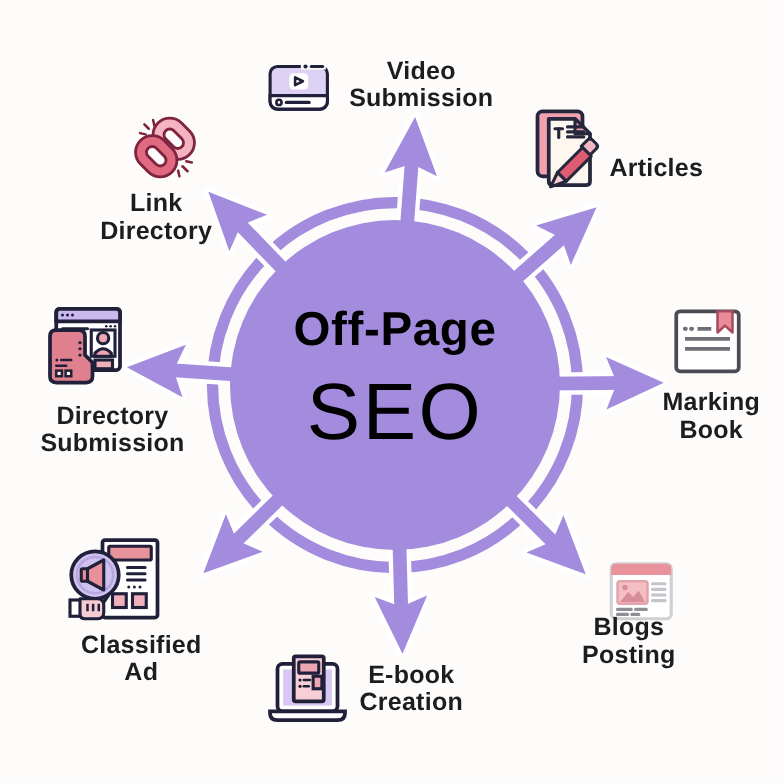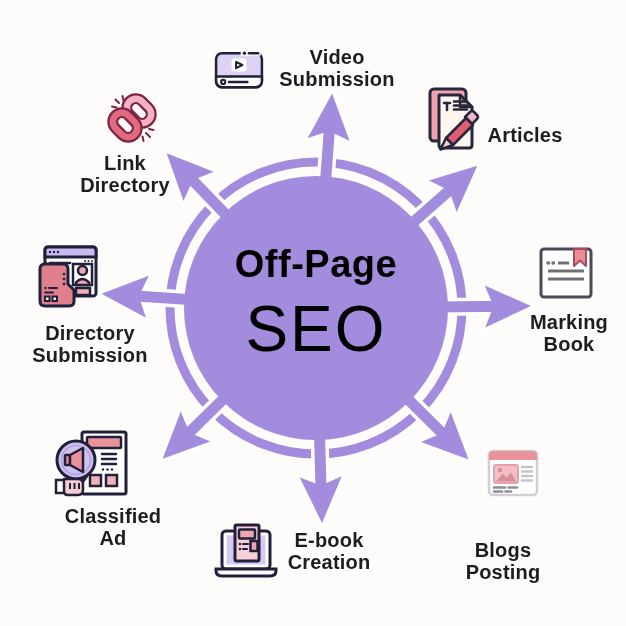--- a/index.html
+++ b/index.html
@@ -121,21 +121,21 @@
       <line x1="36" y1="21" x2="46" y2="21" stroke="#c4c4ca" stroke-width="2.5" stroke-linecap="round"></line>
       <line x1="36" y1="25.5" x2="46" y2="25.5" stroke="#c4c4ca" stroke-width="2.5" stroke-linecap="round"></line>
       <line x1="36" y1="30" x2="46" y2="30" stroke="#c4c4ca" stroke-width="2.5" stroke-linecap="round"></line>
       <line x1="36" y1="34.5" x2="46" y2="34.5" stroke="#c4c4ca" stroke-width="2.5" stroke-linecap="round"></line>
       <line x1="8" y1="41.5" x2="19" y2="41.5" stroke="#8e8e96" stroke-width="2.5" stroke-linecap="round"></line>
       <line x1="22.5" y1="41.5" x2="31" y2="41.5" stroke="#8e8e96" stroke-width="2.5" stroke-linecap="round"></line>
       <line x1="8" y1="45.5" x2="16" y2="45.5" stroke="#8e8e96" stroke-width="2.5" stroke-linecap="round"></line>
       <line x1="19.5" y1="45.5" x2="25" y2="45.5" stroke="#8e8e96" stroke-width="2.5" stroke-linecap="round"></line>
     </svg>
   </div>
-  <div class="label" style="left:453px;top:539px;width:100px;">
+  <div class="label" style="left:453px;top:491px;width:100px;">
     <span>Blogs</span>
     <span>Posting</span>
   </div>
 
   <div class="icon" style="left:214px;top:523px;width:64px;height:58px;">
     <svg viewBox="0 0 64 58">
       <rect x="8" y="8" width="48" height="38" rx="4" fill="#ffffff" stroke="#20203a" stroke-width="3"></rect>
       <rect x="12.5" y="12.5" width="39" height="29" fill="#d7c9f3"></rect>
       <path d="M2,46 H62 V47.5 Q62,53 56,53 H8 Q2,53 2,47.5 Z" fill="#ffffff" stroke="#20203a" stroke-width="3"></path>
       <rect x="21" y="2" width="24" height="36" rx="1.5" fill="#f8cfd6" stroke="#20203a" stroke-width="3"></rect>

